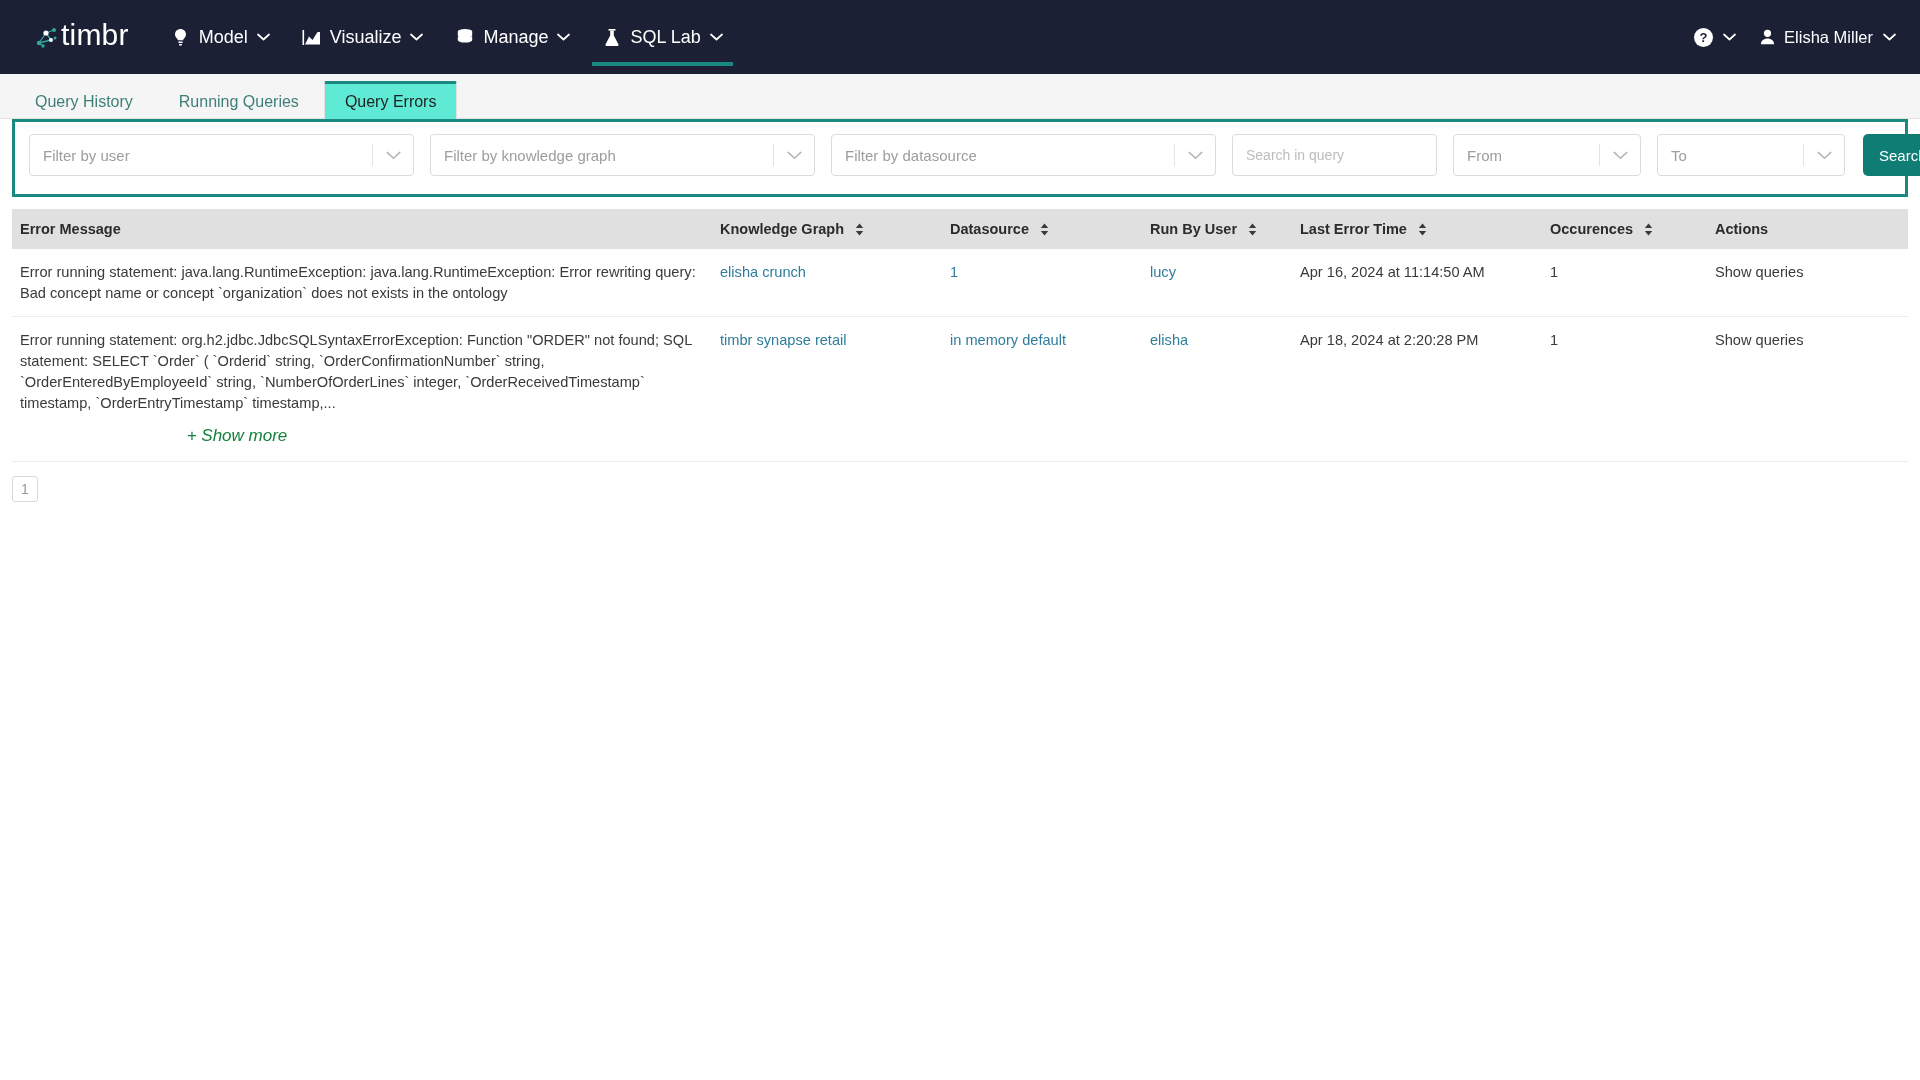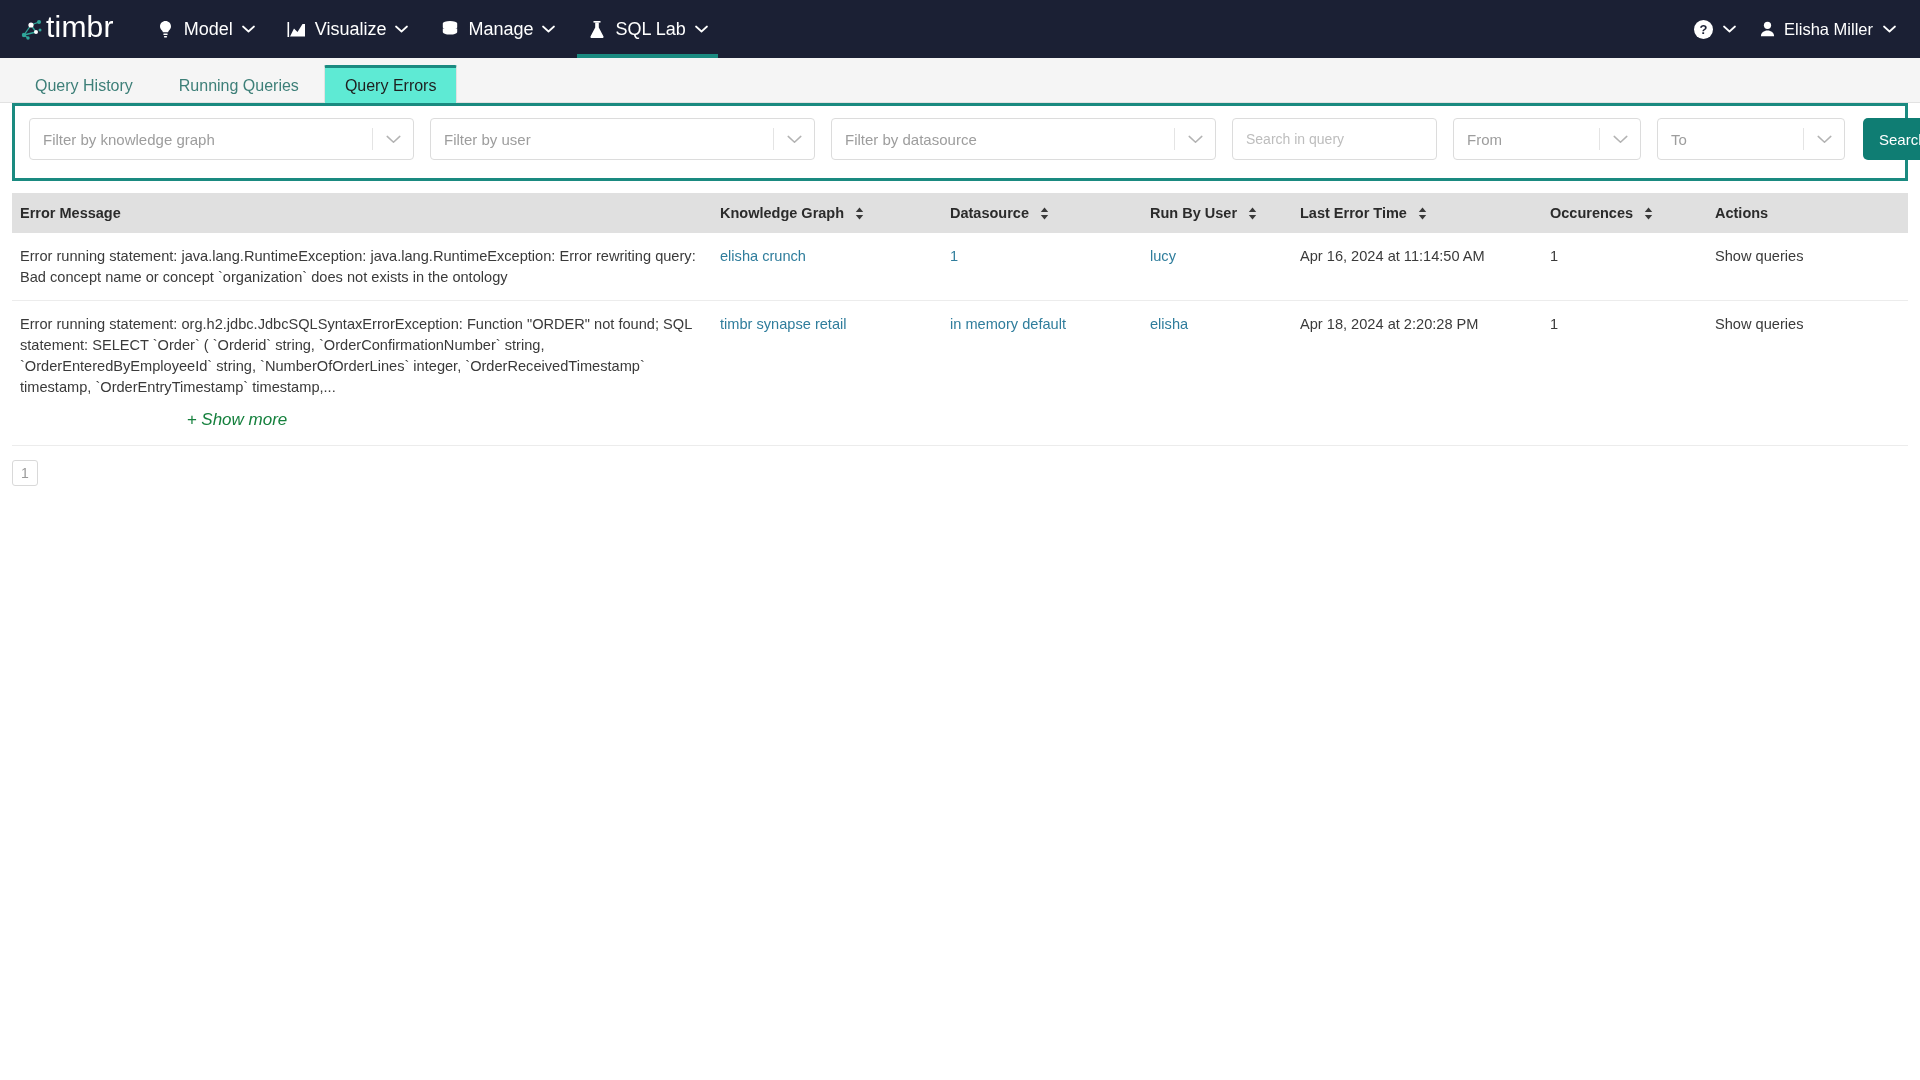--- a/index.html
+++ b/index.html
@@ -6,25 +6,25 @@
   html, body {
     margin: 0; padding: 0;
     width: 1920px; height: 1080px;
     background: #ffffff;
     font-family: "Liberation Sans", sans-serif;
     -webkit-font-smoothing: antialiased;
   }
 
   
   .topnav {
-    height: 58px;
+    height: 74px;
     background: #1b2034;
     display: flex;
     align-items: center;
-    padding: 0 18px 0 19px;
+    padding: 0 18px 0 34px;
     position: relative;
   }
   .logo-wrap {
     display: flex;
     align-items: center;
     height: 58px;
     margin-right: 26px;
   }
   .logo-mark { width: 26px; height: 26px; margin-right: 1px; }
   .logo-text {
@@ -387,32 +387,32 @@
   <div class="tab">Query History</div>
   <div class="tab">Running Queries</div>
   <div class="tab active">Query Errors</div>
 </div>
 
 <div class="filterpanel">
 
 
   <div class="filters-row">
 
-    <div class="sel sel-kg">
-      <span class="ph">Filter by knowledge graph</span>
+    <div class="sel sel-user">
+      <span class="ph">Filter by user</span>
       <span class="sep"></span>
       <span class="chev">
         <svg width="15" height="9" viewBox="0 0 15 9">
             <path d="M1.2 1.4L7.5 7.3L13.8 1.4" stroke="#b3b3b3" stroke-width="1.5" fill="none" stroke-linecap="round" stroke-linejoin="round"></path>
           </svg>
       </span>
     </div>
 
-    <div class="sel sel-user">
-      <span class="ph">Filter by user</span>
+    <div class="sel sel-kg">
+      <span class="ph">Filter by knowledge graph</span>
       <span class="sep"></span>
       <span class="chev">
         <svg width="15" height="9" viewBox="0 0 15 9">
             <path d="M1.2 1.4L7.5 7.3L13.8 1.4" stroke="#b3b3b3" stroke-width="1.5" fill="none" stroke-linecap="round" stroke-linejoin="round"></path>
           </svg>
       </span>
     </div>
 
     <div class="sel sel-ds">
       <span class="ph">Filter by datasource</span>

